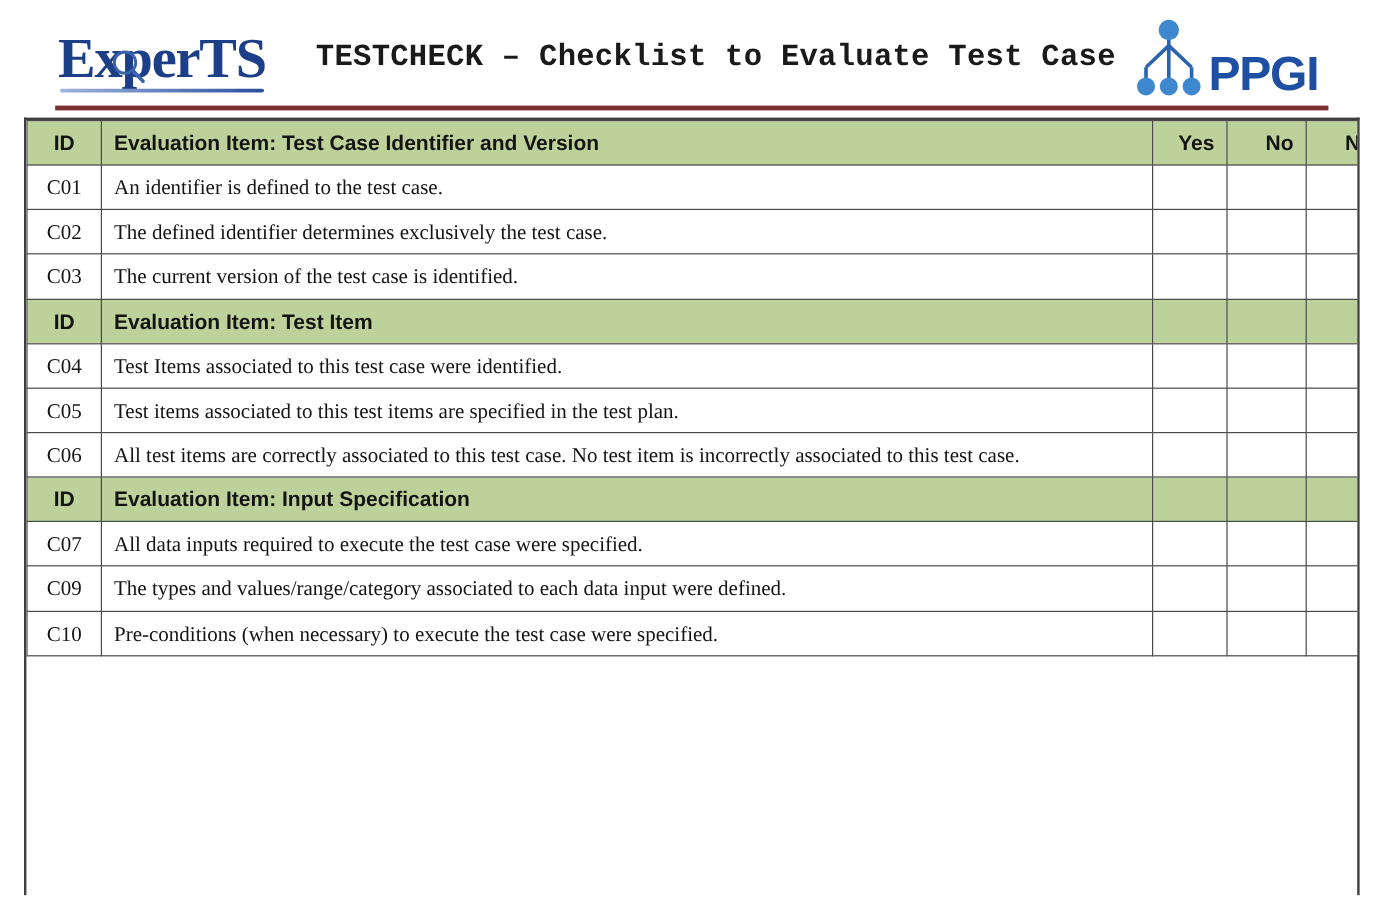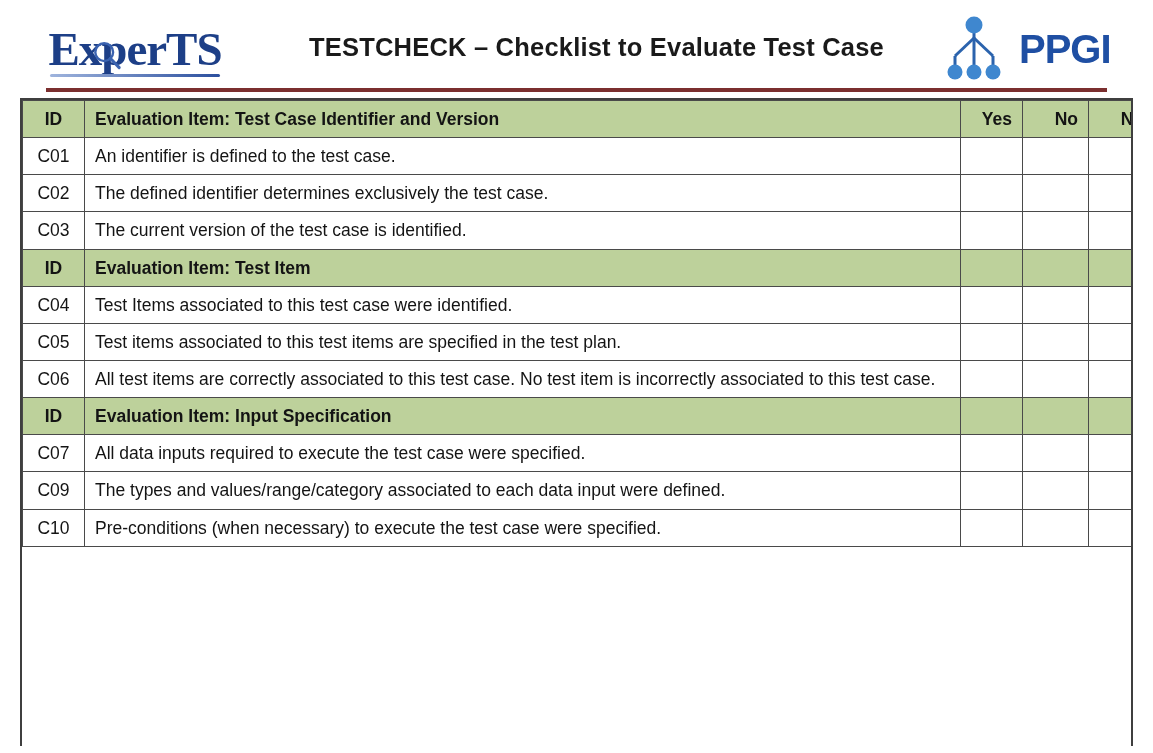--- a/index.html
+++ b/index.html
@@ -74,36 +74,36 @@
   }
   .title-wrap {
     flex: 1;
     text-align: center;
     padding-bottom: 4px;
   }
   .doc-title {
     font-size: 25.5px;
     font-weight: bold;
     color: #1a1a1a;
-    font-family: Liberation Sans, sans-serif;
+    font-family: Liberation Mono, monospace;
     letter-spacing: 0.2px;
   }
   .logo-right {
     width: 210px;
     min-width: 210px;
     display: flex;
     align-items: center;
     justify-content: flex-start;
     padding-right: 20px;
     height: 100%;
   }
   .ppgi-logo {
     display: flex;
-    align-items: center;
-    gap: 14px;
+    align-items: flex-end;
+    gap: 2px;
   }
   .ppgi-text {
     font-family: "Liberation Sans", sans-serif;
     font-size: 40px;
     font-weight: bold;
     color: #1f4fa3;
     letter-spacing: -1px;
     line-height: 1;
   }
 
@@ -140,21 +140,21 @@
   }
   td.mark-cell {
     text-align: right;
   }
 
   tr.section-row td {
     background: #bdd19b;
     font-weight: bold;
   }
   tr.section-row td.id-cell { font-weight: bold; }
-  tr.item-row td { background: #ffffff; }
+  tr.item-row td { background: #ffffff; font-family: Liberation Serif, serif; }
 
   .wrap-2line { line-height: 1.5; }
 </style>
 </head>
 <body>
 
 <div class="page">
 
   <div class="header">
 

